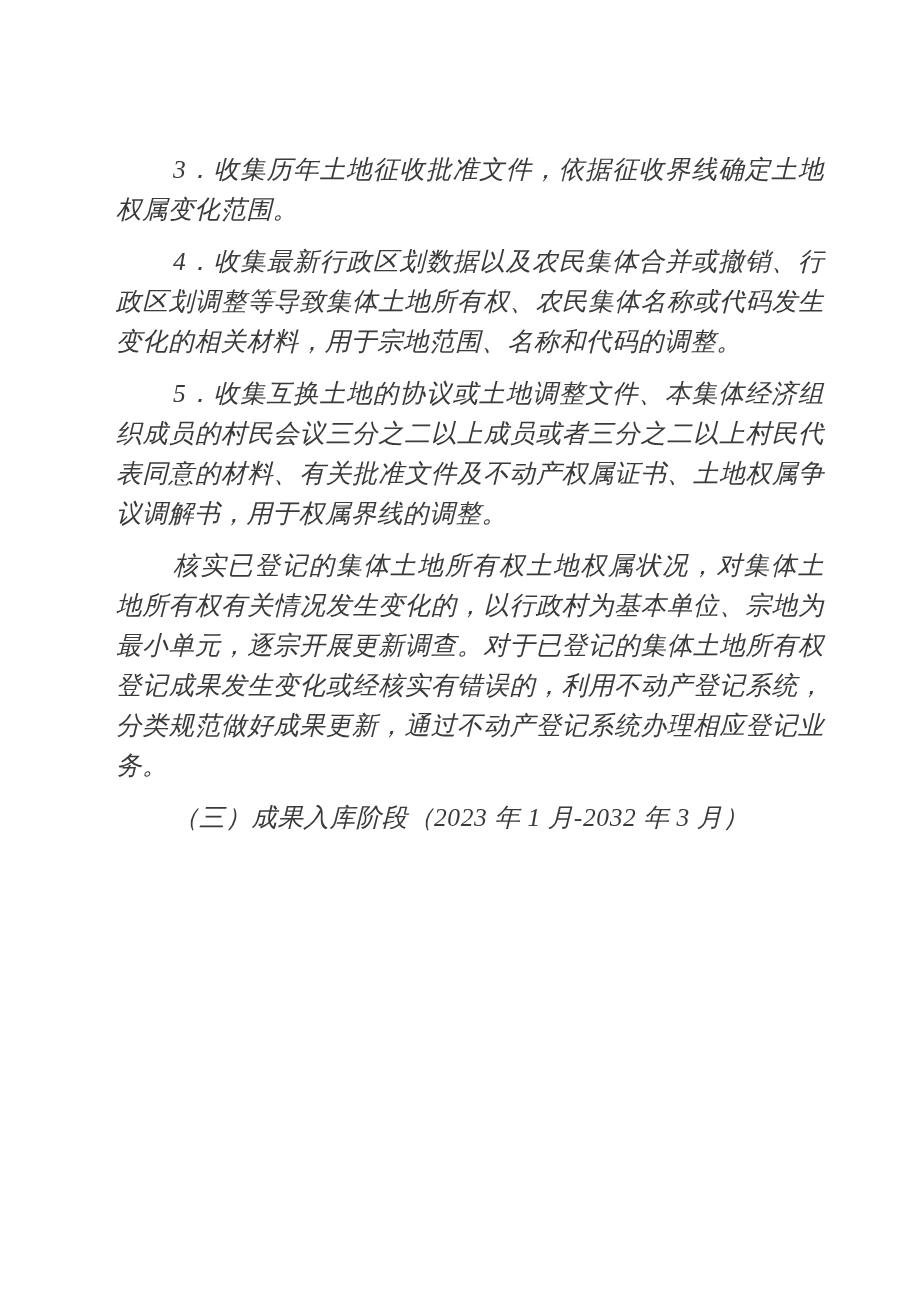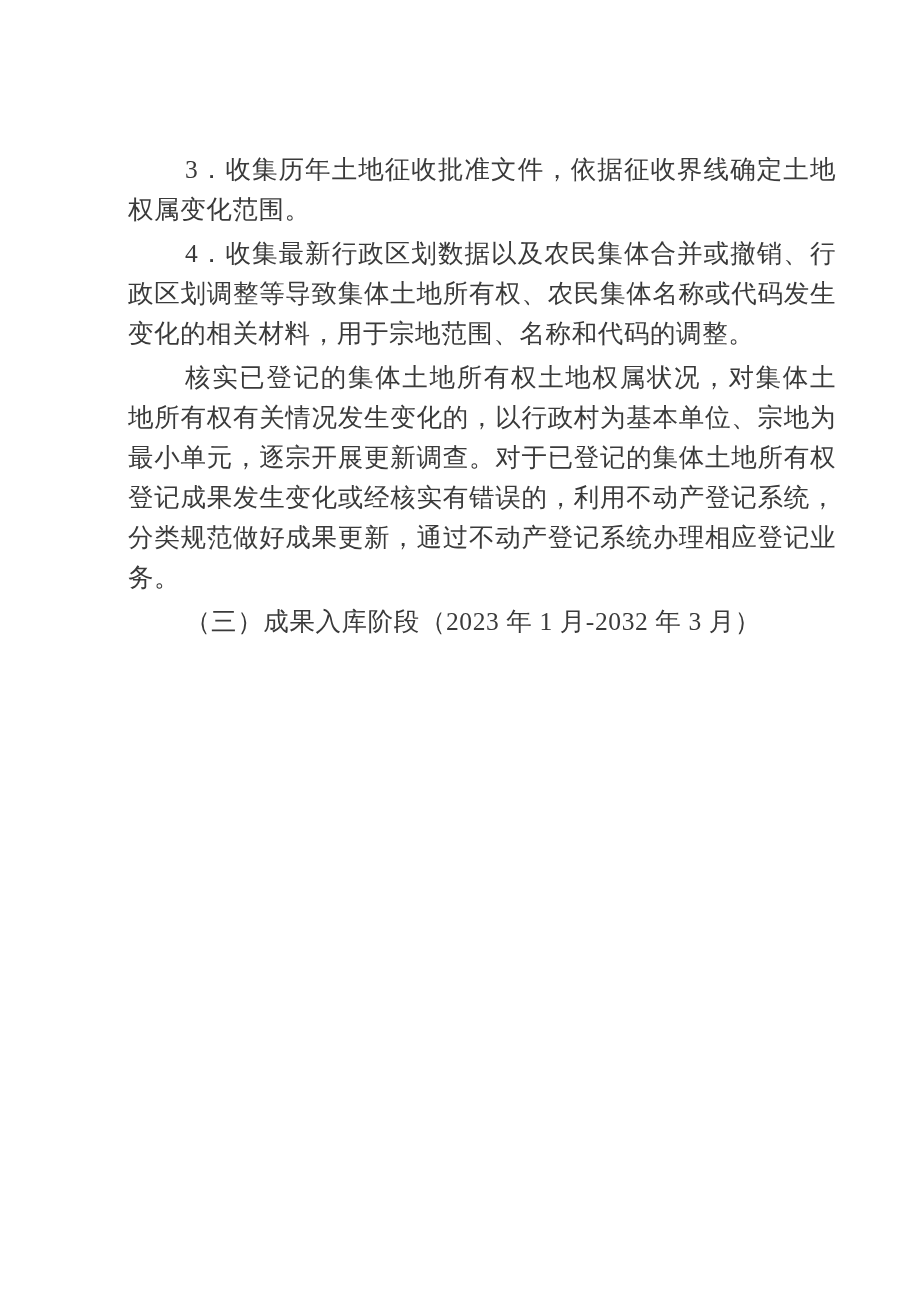--- a/index.html
+++ b/index.html
@@ -14,57 +14,59 @@
     width: 920px;
     height: 1301px;
     margin: 0 auto;
     background: #ffffff;
     overflow: hidden;
     box-sizing: border-box;
   }
 
   .text-column {
     position: absolute;
-    left: 128px;
+    left: 116px;
     top: 150px;
     width: 708px;
+    font-style: italic;
   }
 
   .para {
     font-family: "Liberation Serif", "DejaVu Serif", serif;
     font-size: 25.5px;
     line-height: 40px;
     color: #3a3a3a;
     text-align: justify;
     text-align-last: left;
     text-justify: inter-character;
     text-indent: 57px;
     margin: 0 0 0 0;
     letter-spacing: 0.6px;
     word-break: break-all;
     -webkit-font-smoothing: antialiased;
   }
 
   
   .para + .para {
-    margin-top: 4px;
+    margin-top: 12px;
   }
 
   .gap-sm { margin-top: 3px; }
 </style>
 </head>
 <body>
 
 <div class="page">
   <div class="text-column">
 
     <p class="para">3．收集历年土地征收批准文件，依据征收界线确定土地权属变化范围。</p>
 
     <p class="para gap-sm">4．收集最新行政区划数据以及农民集体合并或撤销、行政区划调整等导致集体土地所有权、农民集体名称或代码发生变化的相关材料，用于宗地范围、名称和代码的调整。</p>
 
+    <p class="para gap-sm">5．收集互换土地的协议或土地调整文件、本集体经济组织成员的村民会议三分之二以上成员或者三分之二以上村民代表同意的材料、有关批准文件及不动产权属证书、土地权属争议调解书，用于权属界线的调整。</p>
 
 
 
     <p class="para">核实已登记的集体土地所有权土地权属状况，对集体土地所有权有关情况发生变化的，以行政村为基本单位、宗地为最小单元，逐宗开展更新调查。对于已登记的集体土地所有权登记成果发生变化或经核实有错误的，利用不动产登记系统，分类规范做好成果更新，通过不动产登记系统办理相应登记业务。</p>
 
     <p class="para">（三）成果入库阶段（2023 年 1 月-2032 年 3 月）</p>
 
 
   </div>
 </div>

